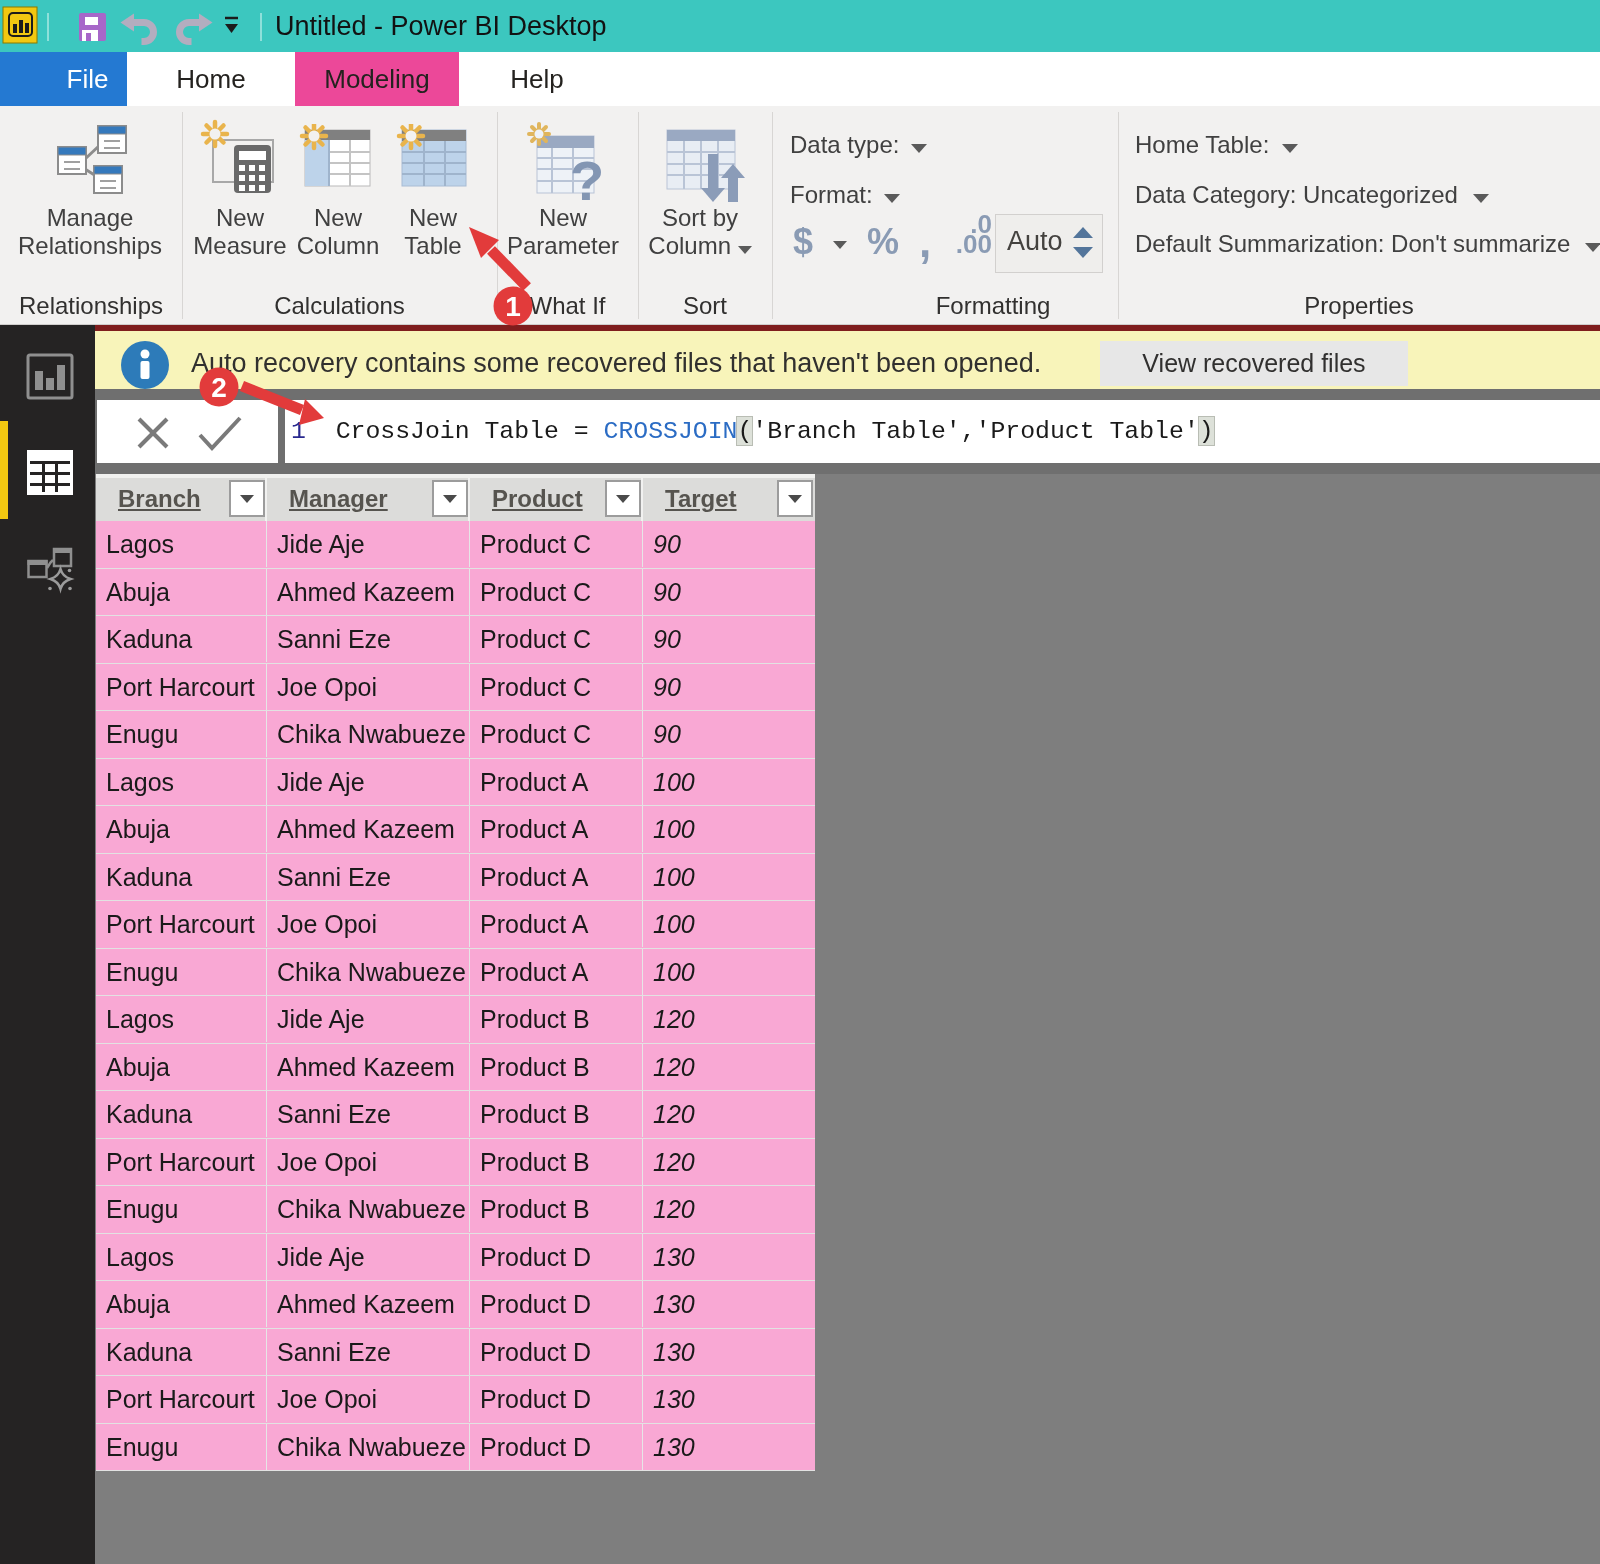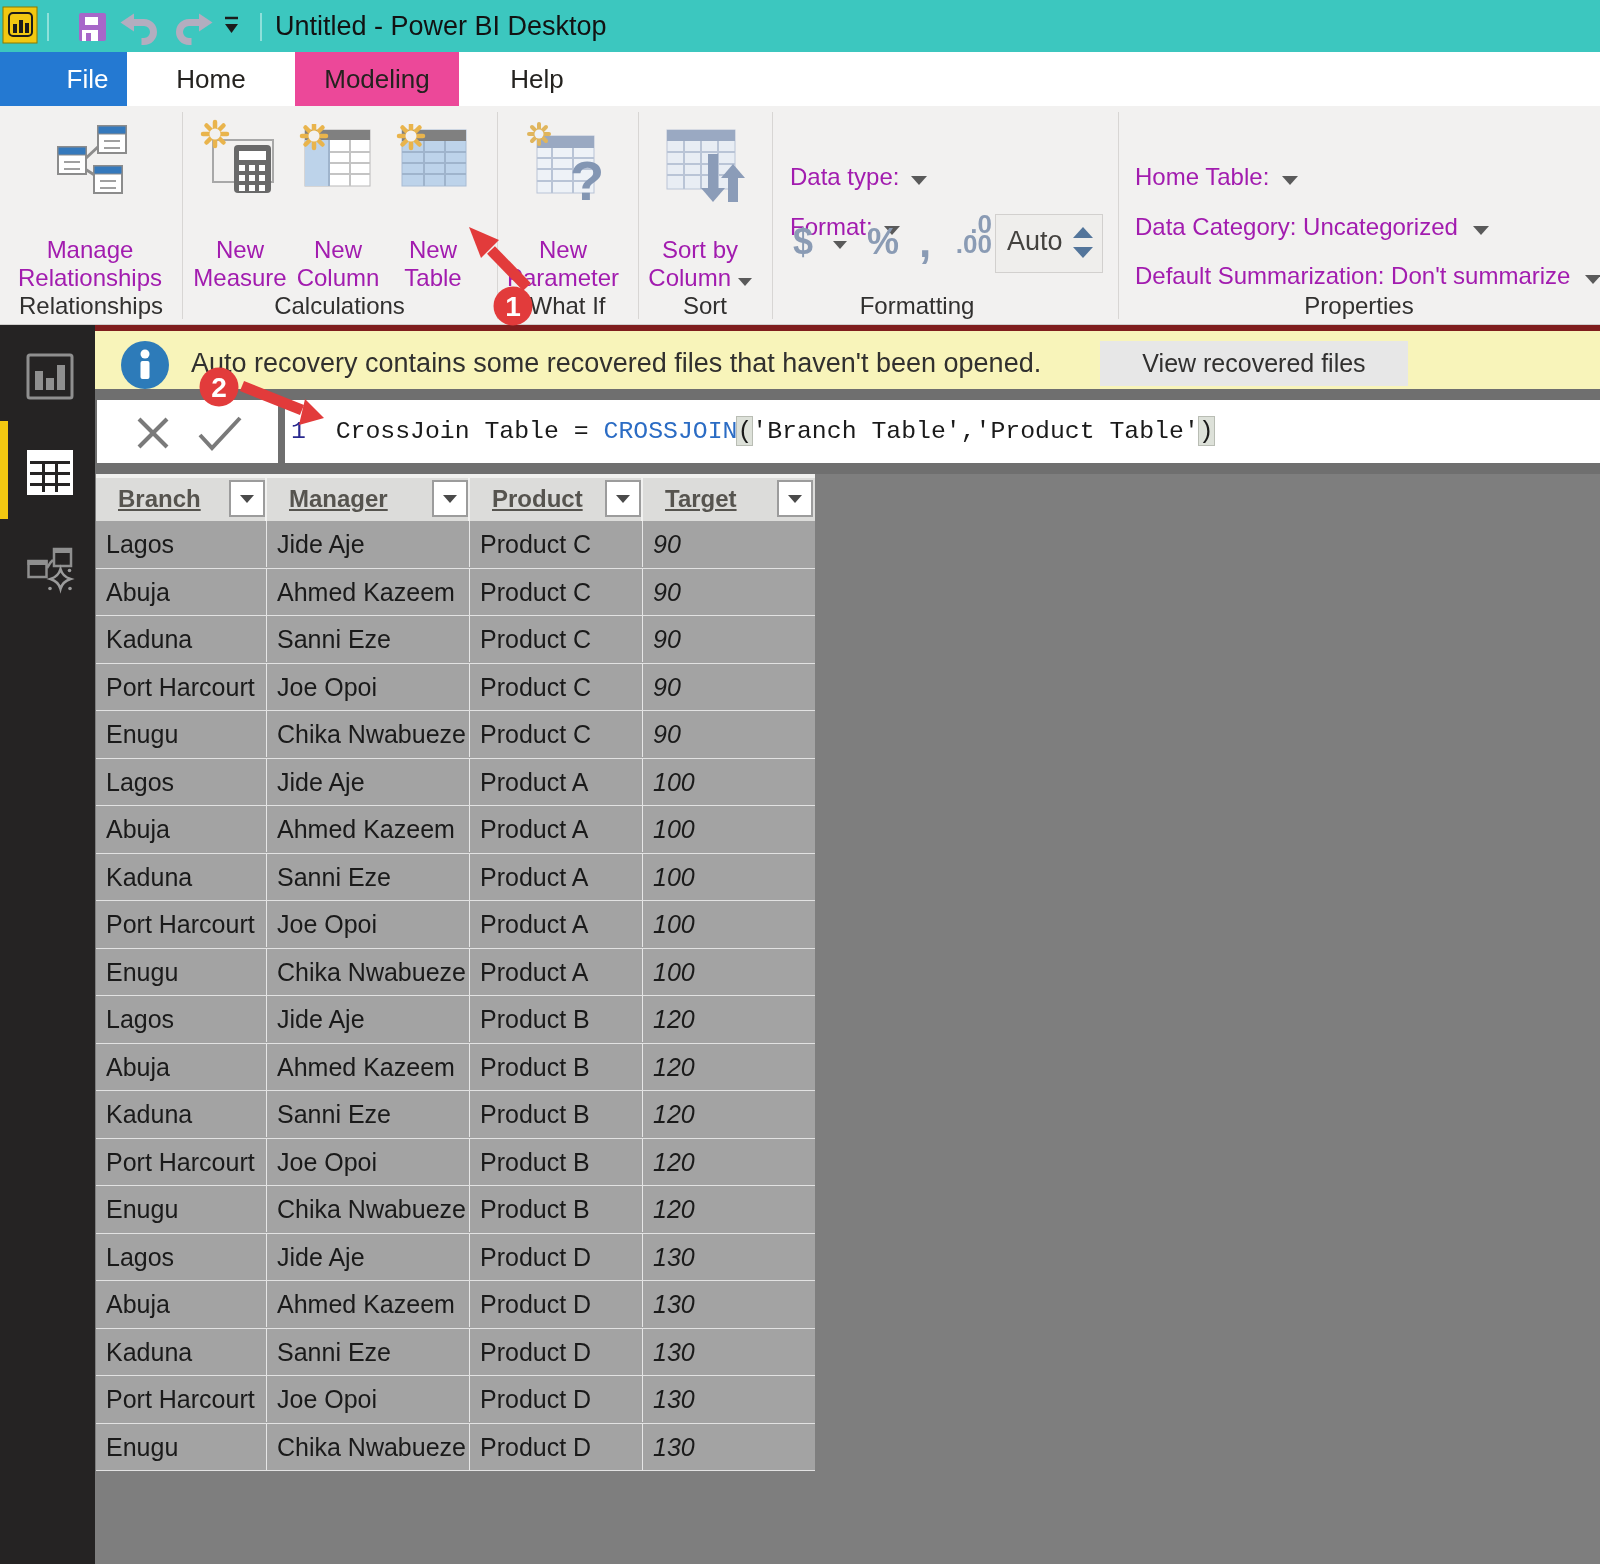--- a/index.html
+++ b/index.html
@@ -13,21 +13,21 @@
 
   
   #tabrow { left:0; top:52px; width:1600px; height:54px; background:#ffffff; }
   #filetab { left:0; top:0; width:127px; height:54px; background:#2479d2; color:#fff; font-size:26px; text-align:center; line-height:54px;padding-left:48px; }
   .tab { top:0; height:54px; font-size:26px; color:#24221f; text-align:center; line-height:54px; }
   #modtab { left:295px; width:164px; background:#ec4899; }
 
   
   #ribbon { left:0; top:106px; width:1600px; height:219px; background:#f2f1f0; border-bottom:1px solid #d0cecd; }
   .rsep { position:absolute; top:6px; width:1px; height:207px; background:#d8d6d4; }
-  .rlabel { position:absolute; font-size:24px; color:#a21caf; text-align:center; white-space:nowrap;margin-top:32px; }
+  .rlabel { position:absolute; font-size:24px; color:#404040; text-align:center; white-space:nowrap; }
   .seclabel { position:absolute; top:186px; font-size:24px; color:#31302f; text-align:center; white-space:nowrap; }
 
   
   #notif { left:95px; top:325px; width:1505px; height:64px; background:#f8f4ba; border-top:6px solid #7f1d1d; }
   #notiftext { left:96px; top:17px; font-size:27px; color:#31302f; }
   #notifbtn { left:1005px; top:10px; width:308px; height:45px; background:#e7e7e7; font-size:25px; color:#31302f; text-align:center; line-height:45px; }
 
   
   #formulazone { left:95px; top:389px; width:1505px; height:85px; background:#6f6f6f; }
   #fxbtns { left:2px; top:11px; width:181px; height:63px; background:#fff; }
@@ -38,21 +38,21 @@
   #sidebar { left:0; top:325px; width:95px; height:1239px; background:#252323; }
   #sbyellow { left:0; top:96px; width:8px; height:98px; background:#f2c811; }
 
   
   #datatable { left:96px; top:474px; width:719px; border-top:4px solid #f1f1ef; }
   .hrow { position:relative; height:43px; }
   .hcell { position:absolute; top:0; height:43px; background:#dcdcda; border-right:2px solid #f1f1f0; }
   .hcell span.t { position:absolute; left:22px; top:7px; font-size:24px; font-weight:bold; color:#56544f;text-decoration:underline; }
   .dd { position:absolute; top:2px; width:36px; height:37px; background:#fff; border:2px solid #9c9c9c; }
   .dd:after { content:""; position:absolute; left:9px; top:13px; width:0; height:0; border-left:7px solid transparent; border-right:7px solid transparent; border-top:8px solid #4a4a4a; }
-  .drow { position:relative; height:47.5px; background:#a3a3a3; border-bottom:1.5px solid #e2e2e2; }
+  .drow { position:relative; height:47.5px; background:#f9a8d4; border-bottom:1.5px solid #e2e2e2; }
   .dcell { position:absolute; top:0; height:46px; font-size:25px; color:#1a1a1a; line-height:46px; padding-left:10px; border-right:1.5px solid #e6e6e6; overflow:hidden; }
   .num { text-align:left; padding-right:11px; font-style:italic; }
 
   .caret { display:inline-block; width:0; height:0; border-left:8px solid transparent; border-right:8px solid transparent; border-top:9px solid #5a5a5a; }
 </style>
 </head>
 <body>
 
 <div id="titlebar" class="abs">
   <svg class="abs" style="left:0;top:0" width="300" height="52" viewBox="0 0 300 52">
@@ -242,21 +242,21 @@
 
   <div class="rlabel" style="left:790px;top:25px;">Data type: <span class="caret" style="margin-left:5px;"></span></div>
   <div class="rlabel" style="left:790px;top:75px;">Format: <span class="caret" style="margin-left:5px;"></span></div>
   <div class="abs" style="left:793px;top:108px;font-size:36px;color:#8a9bb4;font-weight:bold;">$ <span class="caret" style="border-top-color:#5a5a5a;border-left-width:7px;border-right-width:7px;border-top-width:8px;position:relative;top:-5px;margin-left:10px;"></span> &nbsp;% <span style="font-size:44px;position:relative;top:3px;margin-left:10px;">,</span></div>
   <div class="abs" style="left:950px;top:108px;font-size:26px;color:#8a9bb4;font-weight:bold;line-height:20px;text-align:right;width:42px;">.0<br>.00</div>
   <div class="abs" style="left:995px;top:108px;width:108px;height:59px;background:#efeeec;border:1px solid #d2d0ce;">
     <div class="abs" style="left:11px;top:11px;font-size:27px;color:#44423f;">Auto</div>
     <div class="abs" style="left:77px;top:12px;width:0;height:0;border-left:10px solid transparent;border-right:10px solid transparent;border-bottom:11px solid #53759b;"></div>
     <div class="abs" style="left:77px;top:32px;width:0;height:0;border-left:10px solid transparent;border-right:10px solid transparent;border-top:11px solid #53759b;"></div>
   </div>
-  <div class="seclabel" style="left:732px;width:346px;padding-left:24px;">Formatting</div>
+  <div class="seclabel" style="left:808px;width:346px;padding-left:24px;">Formatting</div>
 
   <div class="rlabel" style="left:1135px;top:25px;">Home Table: <span class="caret" style="margin-left:6px;"></span></div>
   <div class="rlabel" style="left:1135px;top:75px;">Data Category: Uncategorized <span class="caret" style="margin-left:8px;"></span></div>
   <div class="rlabel" style="left:1135px;top:124px;">Default Summarization: Don't summarize <span class="caret" style="margin-left:8px;"></span></div>
   <div class="seclabel" style="left:1118px;width:482px;">Properties</div>
 </div>
 
 <div id="sidebar" class="abs">
   <div id="sbyellow" class="abs"></div>
   <svg class="abs" style="left:25px;top:27px" width="50" height="50" viewBox="0 0 50 50">

